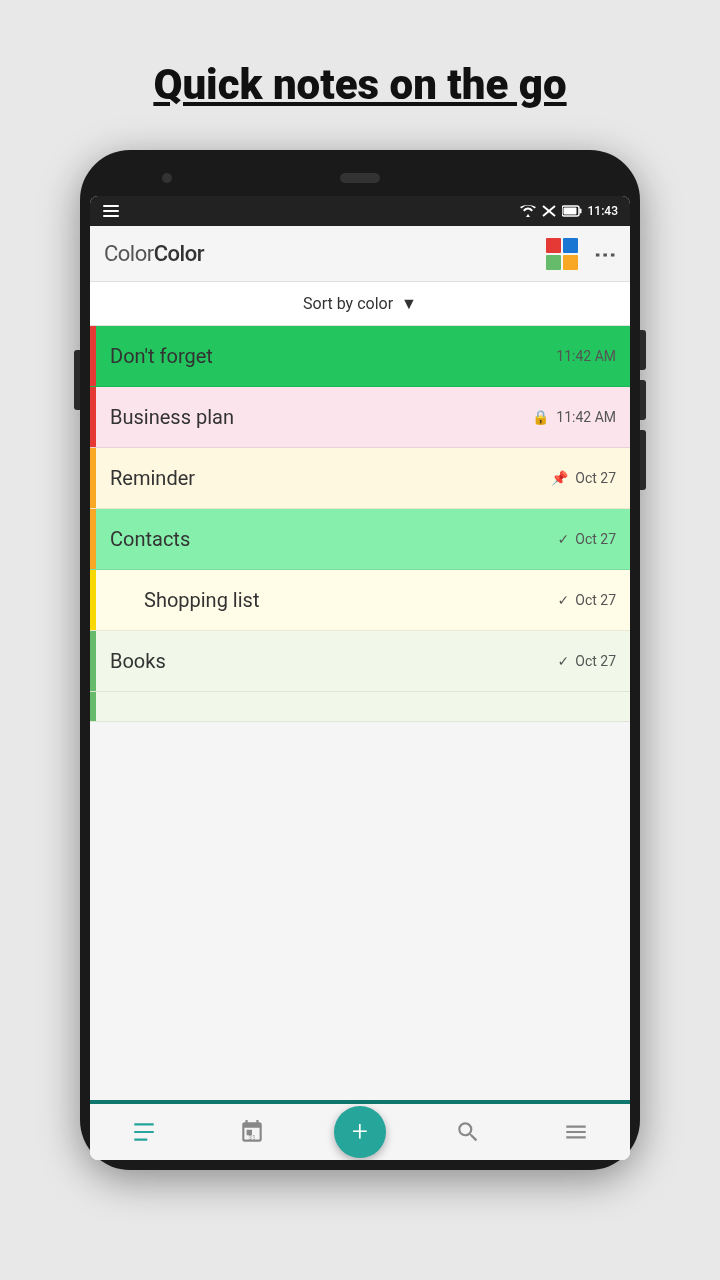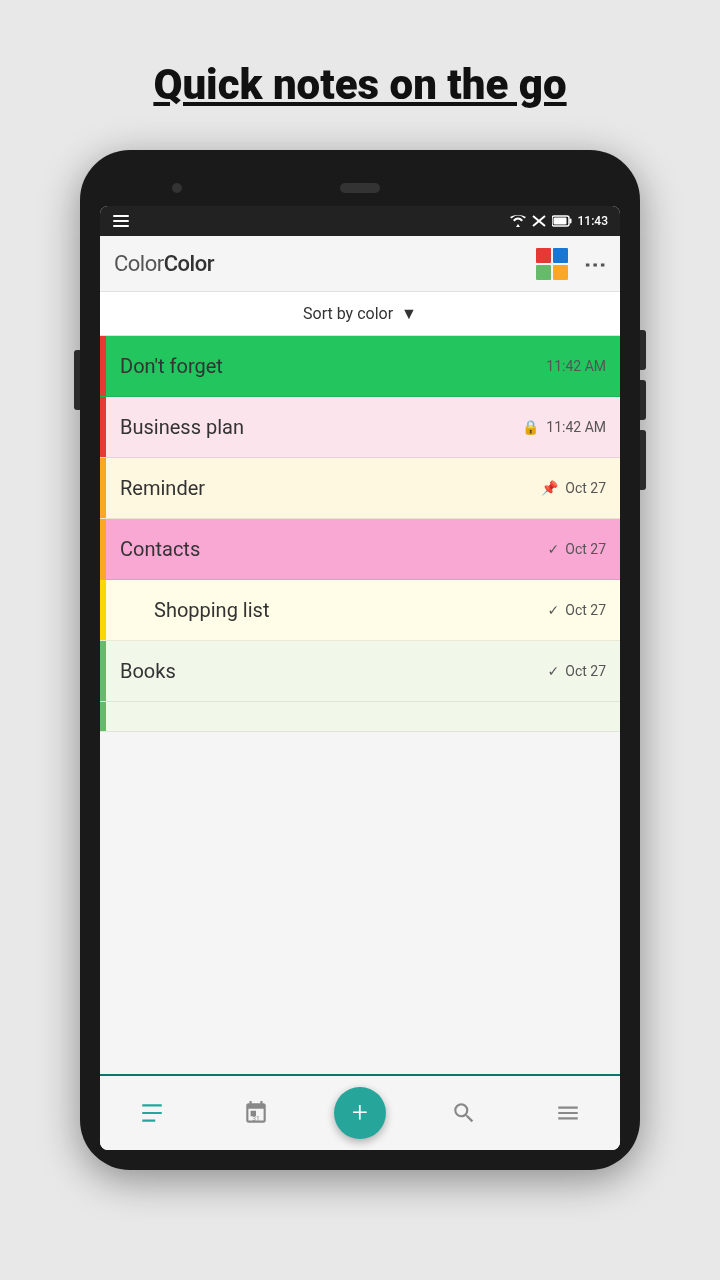--- a/index.html
+++ b/index.html
@@ -24,21 +24,21 @@
       padding: 0 40px;
       line-height: 1.2;
       text-decoration: underline;
     }
 
     .phone-wrapper {
       width: 560px;
       height: 1020px;
       background: #1a1a1a;
       border-radius: 50px;
-      padding: 20px;
+      padding: 10px;
       box-shadow: 0 10px 40px rgba(0,0,0,0.4);
       position: relative;
       display: flex;
       flex-direction: column;
     }
 
     .phone-top-bar {
       height: 36px;
       background: #1a1a1a;
       display: flex;
@@ -222,23 +222,23 @@
       display: flex;
       align-items: center;
       gap: 6px;
       color: #555;
       font-size: 14px;
       white-space: nowrap;
     }
 
     
     .bottom-nav {
-      height: 76px;
+      height: 60px;
       background: #f5f5f5;
-      border-top: 2px solid #0f766e;
+      border-top: 4px solid #0f766e;
       display: flex;
       align-items: center;
       justify-content: space-around;
       flex-shrink: 0;
       position: relative;
     }
 
     .nav-item {
       display: flex;
       flex-direction: column;
@@ -389,21 +389,21 @@
       <span class="note-meta"><span>🔒</span> 11:42 AM</span>
     </div>
   </div>
         <div class="note-item" style="background: rgb(255, 248, 225);">
     <div class="note-color-bar" style="background:#f9a825;"></div>
     <div class="note-content">
       <span class="note-title">Reminder</span>
       <span class="note-meta"><span>📌</span> Oct 27</span>
     </div>
   </div>
-        <div class="note-item" style="background: #f9a8d4;">
+        <div class="note-item" style="background: #86efac;">
     <div class="note-color-bar" style="background:#f9a825;"></div>
     <div class="note-content">
       <span class="note-title">Contacts</span>
       <span class="note-meta"><span>✓</span> Oct 27</span>
     </div>
   </div>
         <div class="note-item" style="background: rgb(255, 253, 231); gap: 34px;">
     <div class="note-color-bar" style="background:#f9d800;"></div>
     <div class="note-content">
       <span class="note-title">Shopping list</span>

